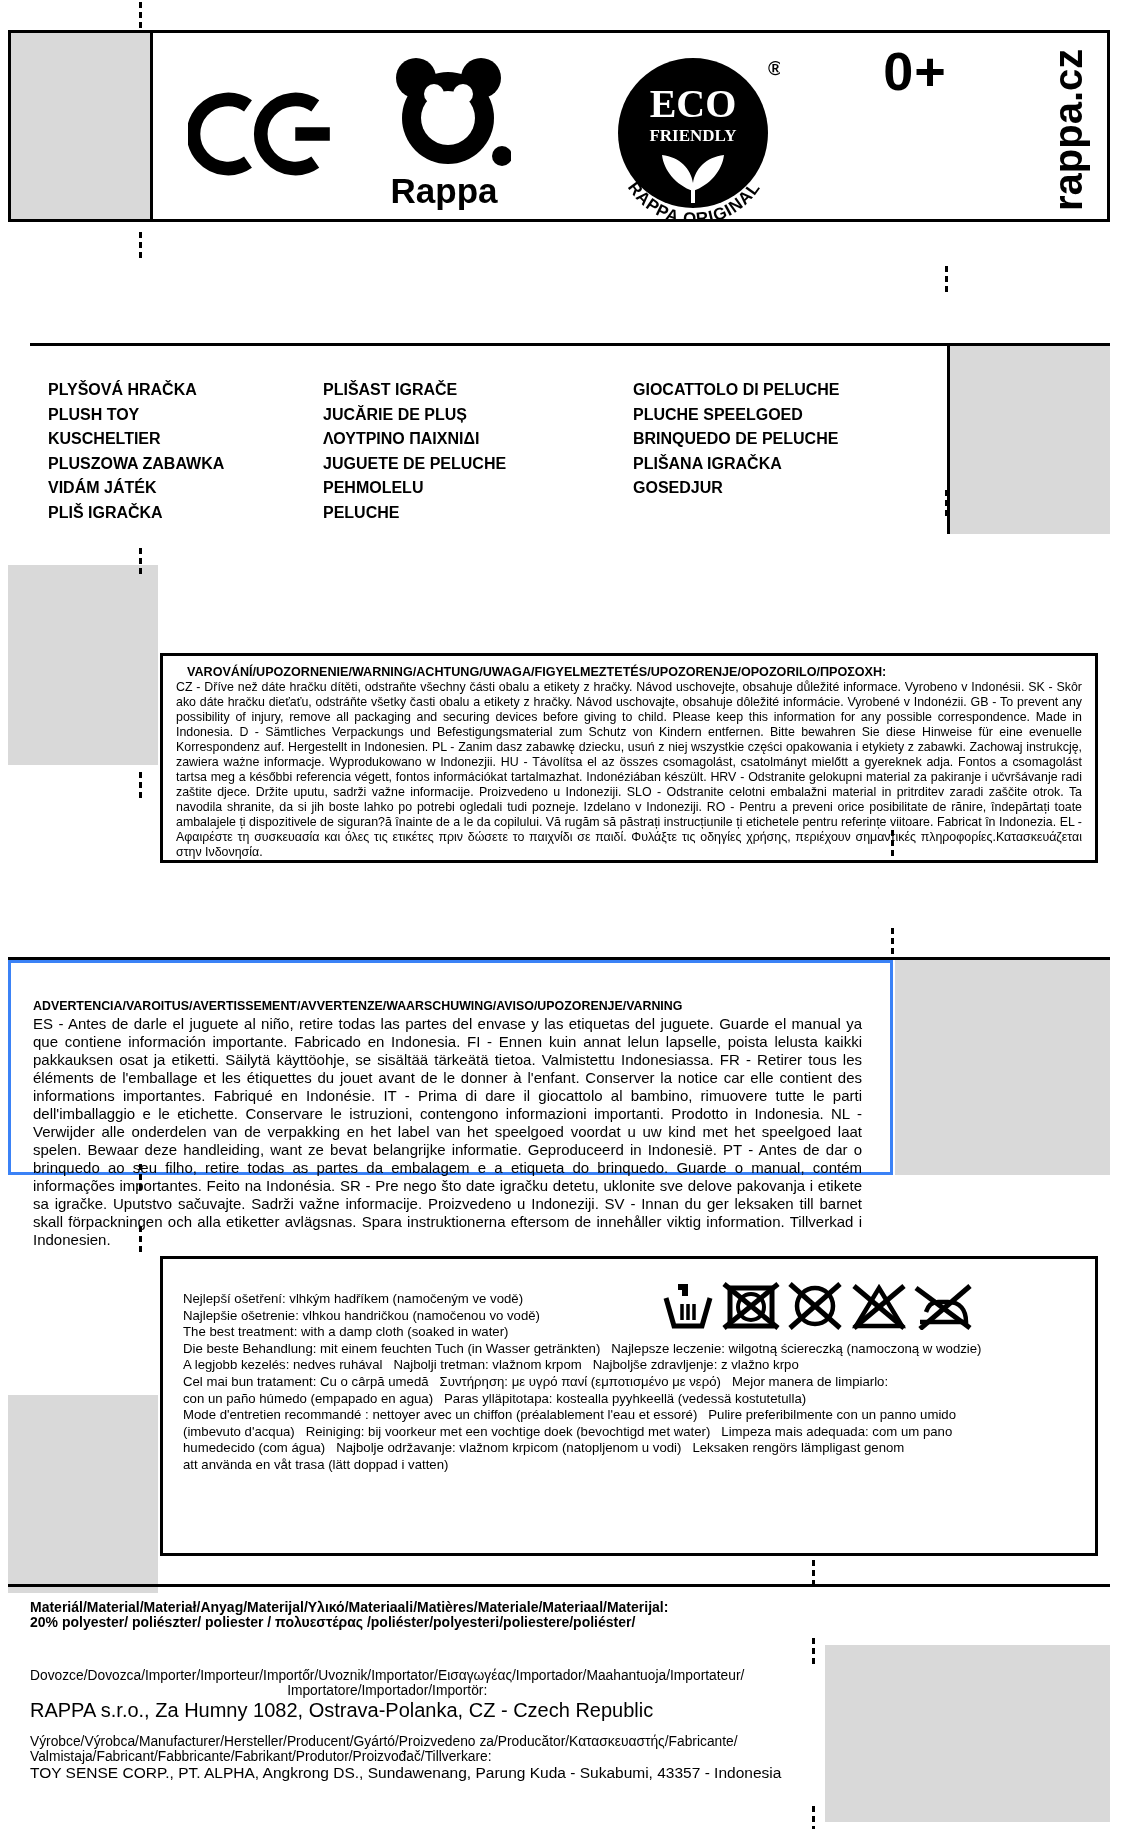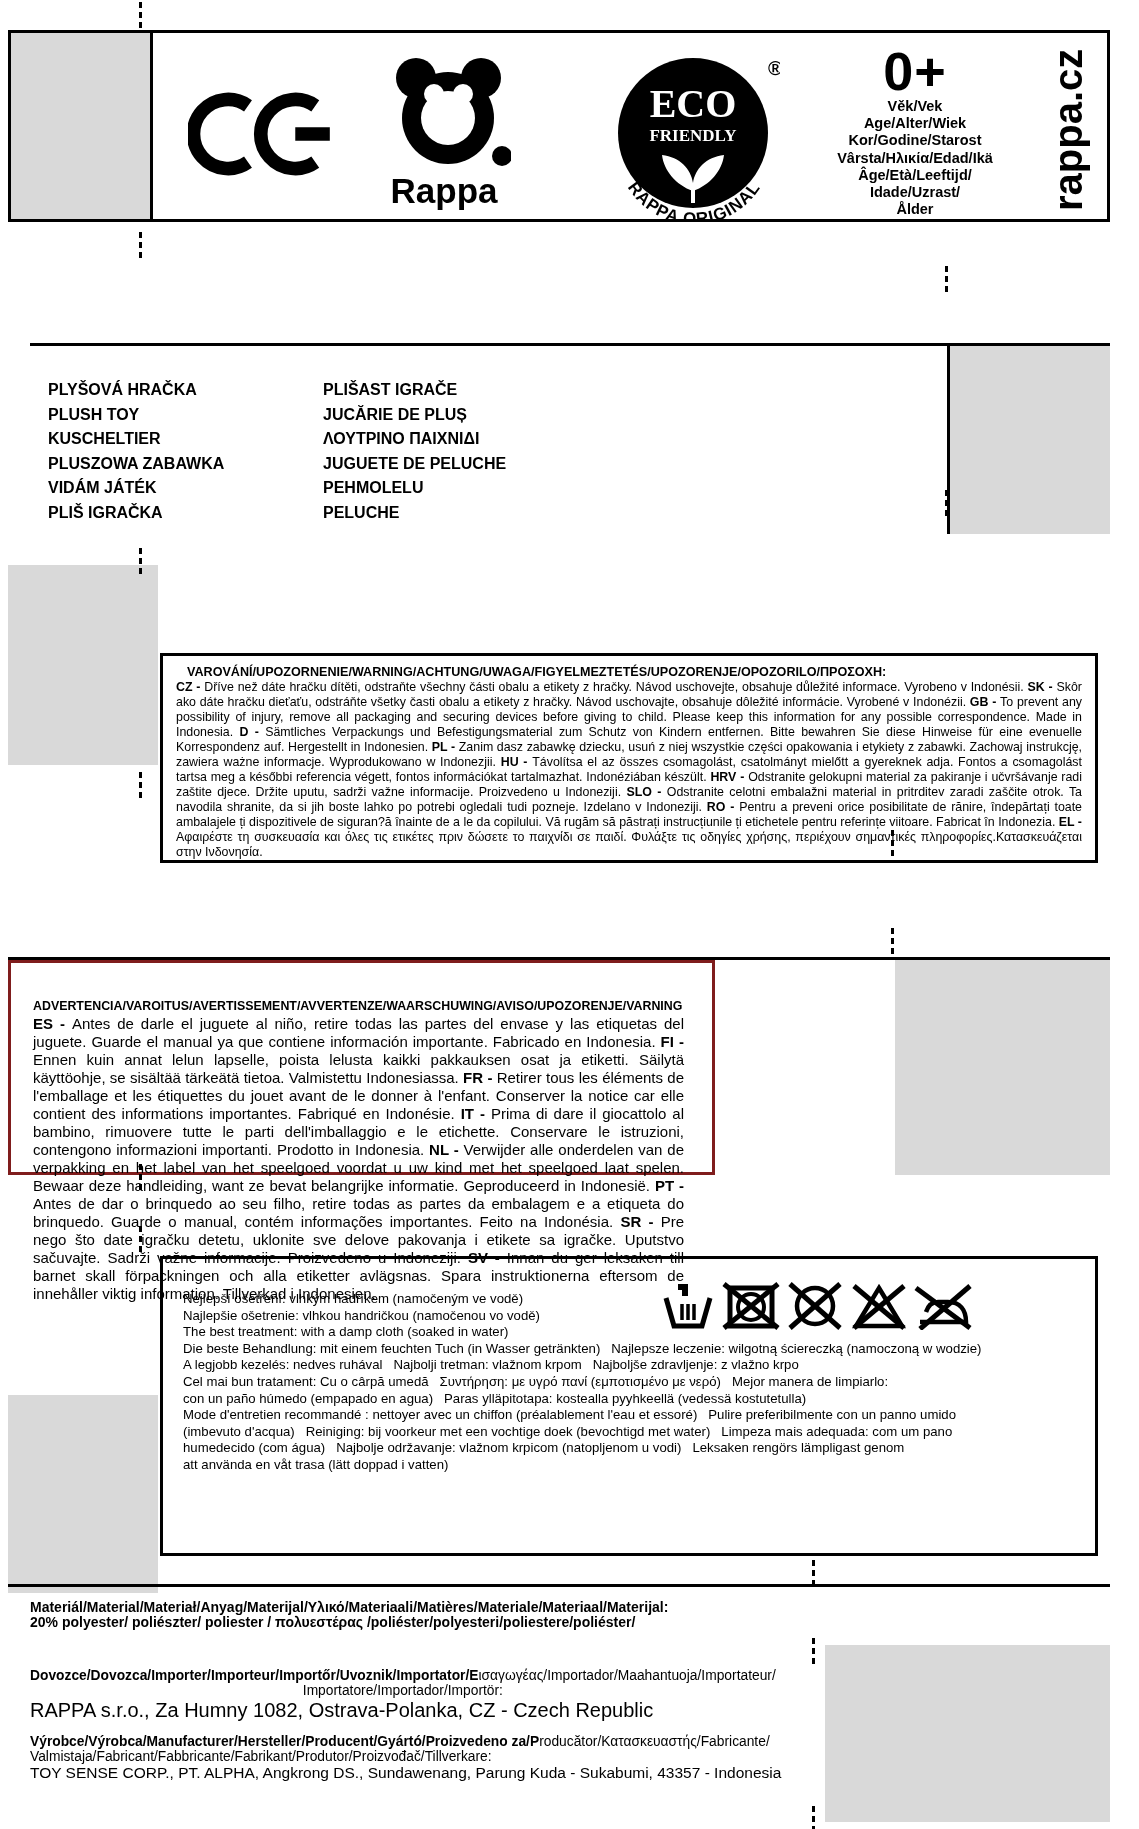--- a/index.html
+++ b/index.html
@@ -18,37 +18,37 @@
   .site-vert{left:1042px;top:40px;width:52px;height:180px;
      writing-mode:vertical-rl;transform:rotate(180deg);
      font-size:40px;font-weight:bold;text-align:center;line-height:52px;}
   
   .pncol{top:378px;font-size:16px;font-weight:bold;line-height:24.5px;white-space:nowrap;}
   
   .warnbox{left:160px;top:653px;width:938px;height:210px;border:3px solid #000;box-sizing:border-box;
            padding:9px 13px;}
   .warnbox .wtitle{font-size:12.6px;font-weight:bold;line-height:15px;margin-left:11px;}
   .warnbox .wbody{font-size:12.4px;line-height:15px;text-align:justify;}
-  .advbox{left:8px;top:960px;width:707px;height:215px;border:3px solid #7f1d1d;box-sizing:border-box;
+  .advbox{left:8px;top:960px;width:885px;height:215px;border:3px solid #3b82f6;box-sizing:border-box;
           padding:36px 28px 0 22px;}
   .advbox .wtitle{font-size:12.4px;font-weight:bold;line-height:15.5px;}
   .advbox .wbody{font-size:15px;line-height:18px;text-align:justify;}
   
   .carebox{left:160px;top:1256px;width:938px;height:300px;border:3px solid #000;box-sizing:border-box;
            padding:32px 20px 0 20px;}
   .care-lines{font-size:13.2px;line-height:16.6px;white-space:pre-wrap;}
   .careicons{left:658px;top:1282px;display:flex;gap:6px;}
   .careicons svg{display:block;}
   
   .matblock{left:30px;top:1600px;font-size:14px;font-weight:bold;line-height:15.4px;}
   .impblock{left:30px;top:1668px;font-size:13.8px;line-height:15.4px;text-align:center;}
   .impvalue{left:30px;top:1700px;font-size:20px;line-height:20px;}
   .mfgblock{left:30px;top:1734px;font-size:13.8px;line-height:15.4px;}
   .mfgvalue{left:30px;top:1764px;font-size:15.5px;line-height:18px;}
-  b{font-weight:bold;}
+  b{font-weight:normal;}
 </style>
 </head>
 <body>
 
 <div class="page">
 
   <div class="abs topbox"></div>
   <div class="abs topgray"></div>
 
   <svg class="abs" style="left:188px;top:84px;" width="150" height="100" viewBox="0 0 165 108">
@@ -78,29 +78,20 @@
     <path d="M85 138 C68 132 56 118 54 102 C72 104 83 116 85 130 C87 116 98 104 116 102 C114 118 102 132 85 138 Z" fill="#fff"></path>
     <line x1="85" y1="130" x2="85" y2="150" stroke="#fff" stroke-width="4"></line>
     <text x="160" y="22" font-size="20" font-weight="bold">®</text>
     <text font-size="17" font-weight="bold" letter-spacing="1" font-family="Liberation Sans, DejaVu Sans, sans-serif">
       <textPath href="#arcpath" startOffset="50%" text-anchor="middle">RAPPA ORIGINAL</textPath>
     </text>
   </svg>
 
   <div class="abs agecol">
     <div class="age-big">0+</div>
-    <div class="age-lines">
-      <div>Věk/Vek</div>
-      <div>Age/Alter/Wiek</div>
-      <div>Kor/Godine/Starost</div>
-      <div>Vârsta/Ηλικία/Edad/Ikä</div>
-      <div>Âge/Età/Leeftijd/</div>
-      <div>Idade/Uzrast/</div>
-      <div>Ålder</div>
-    </div>
   </div>
 
   <div class="abs site-vert">rappa.cz</div>
 
   <div class="hline" style="left:30px;top:343px;width:1080px;"></div>
   <div class="abs gray" style="left:947px;top:346px;width:163px;height:188px;border-left:3px solid #000;box-sizing:border-box;"></div>
 
   <div class="abs pncol" style="left:48px;">
     <div>PLYŠOVÁ HRAČKA</div>
     <div>PLUSH TOY</div>
@@ -109,20 +100,27 @@
     <div>VIDÁM JÁTÉK</div>
     <div>PLIŠ IGRAČKA</div>
   </div>
   <div class="abs pncol" style="left:323px;">
     <div>PLIŠAST IGRAČE</div>
     <div>JUCĂRIE DE PLUȘ</div>
     <div>ΛΟΥΤΡΙΝΟ ΠΑΙΧΝΙΔΙ</div>
     <div>JUGUETE DE PELUCHE</div>
     <div>PEHMOLELU</div>
     <div>PELUCHE</div>
+  </div>
+  <div class="abs pncol" style="left:633px;">
+    <div>GIOCATTOLO DI PELUCHE</div>
+    <div>PLUCHE SPEELGOED</div>
+    <div>BRINQUEDO DE PELUCHE</div>
+    <div>PLIŠANA IGRAČKA</div>
+    <div>GOSEDJUR</div>
   </div>
 
   <div class="abs gray" style="left:8px;top:565px;width:150px;height:200px;"></div>
   <div class="abs warnbox">
     <div class="wtitle">VAROVÁNÍ/UPOZORNENIE/WARNING/ACHTUNG/UWAGA/FIGYELMEZTETÉS/UPOZORENJE/OPOZORILO/ΠΡΟΣΟΧΗ:</div>
     <div class="wbody"><b>CZ - </b>Dříve než dáte hračku dítěti, odstraňte všechny části obalu a etikety z hračky. Návod uschovejte, obsahuje důležité informace. Vyrobeno v Indonésii. <b>SK - </b>Skôr ako dáte hračku dieťaťu, odstráňte všetky časti obalu a etikety z hračky. Návod uschovajte, obsahuje dôležité informácie. Vyrobené v Indonézii. <b>GB - </b>To prevent any possibility of injury, remove all packaging and securing devices before giving to child. Please keep this information for any possible correspondence. Made in Indonesia. <b>D - </b>Sämtliches Verpackungs und Befestigungsmaterial zum Schutz von Kindern entfernen. Bitte bewahren Sie diese Hinweise für eine evenuelle Korrespondenz auf. Hergestellt in Indonesien. <b>PL - </b>Zanim dasz zabawkę dziecku, usuń z niej wszystkie części opakowania i etykiety z zabawki. Zachowaj instrukcję, zawiera ważne informacje. Wyprodukowano w Indonezjii.  <b>HU - </b>Távolítsa el az összes csomagolást, csatolmányt mielőtt a gyereknek adja. Fontos a csomagolást tartsa meg a későbbi referencia végett, fontos információkat tartalmazhat. Indonéziában készült. <b>HRV - </b>Odstranite gelokupni material za pakiranje i učvršávanje radi zaštite djece. Držite uputu, sadrži važne informacije. Proizvedeno u Indoneziji. <b>SLO - </b>Odstranite celotni embalažni material in pritrditev zaradi zaščite otrok. Ta navodila shranite, da si jih boste lahko po potrebi ogledali tudi pozneje. Izdelano v Indoneziji. <b>RO - </b>Pentru a preveni orice posibilitate de rănire, îndepărtați toate ambalajele ți dispozitivele de siguran?ă înainte de a le da copilului. Vă rugăm să păstrați instrucțiunile ți etichetele pentru referințe viitoare. Fabricat în Indonezia. <b>EL - </b>Αφαιρέστε τη συσκευασία και όλες τις ετικέτες πριν δώσετε το παιχνίδι σε παιδί.  Φυλάξτε τις οδηγίες χρήσης, περιέχουν σημαντικές πληροφορίες.Κατασκευάζεται στην Ινδονησία.</div>
   </div>
 
   <div class="hline" style="left:8px;top:957px;width:1102px;"></div>
   <div class="abs gray" style="left:895px;top:960px;width:215px;height:215px;"></div>

